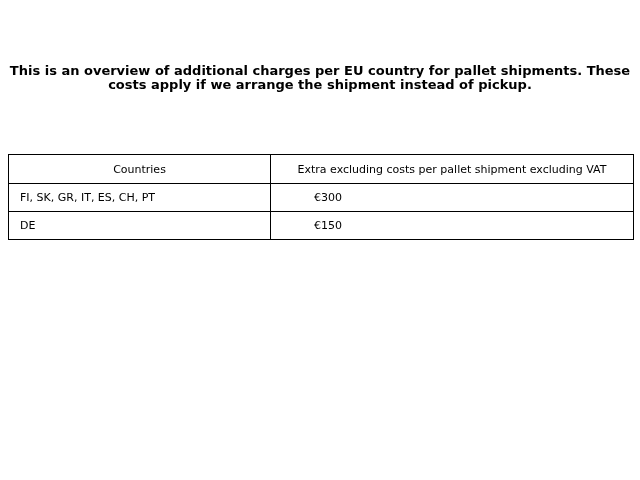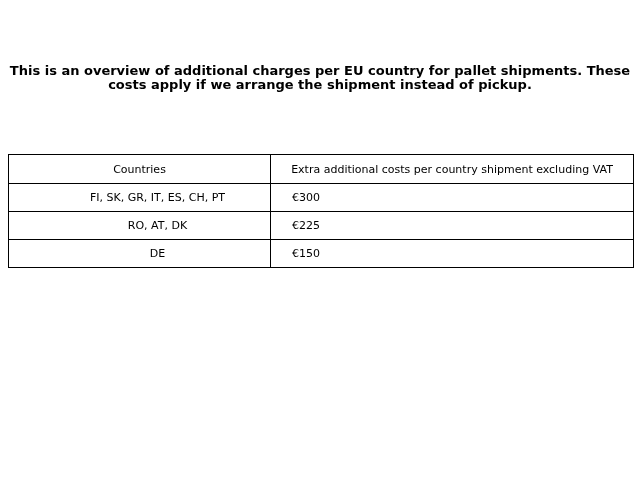--- a/index.html
+++ b/index.html
@@ -36,46 +36,42 @@
       font-size: 11px;
       font-weight: normal;
       color: #000000;
       white-space: nowrap;
       overflow: hidden;
       vertical-align: middle;
       background: #ffffff;
     }
     .charges-table th { height: 29px; text-align: center; padding: 0 6px; }
     .charges-table td { height: 28px; }
-    .charges-table td.countries-cell { text-align: center; padding-left: 36px; }
-    .charges-table td.cost-cell { text-align: left; padding-left: 21px; }
+    .charges-table td.countries-cell { text-align: left; padding-left: 11px; }
+    .charges-table td.cost-cell { text-align: left; padding-left: 43px; }
   </style>
 </head>
 <body>
 
 <div class="caption">This is an overview of additional charges per EU country for pallet shipments. These costs apply if we arrange the shipment instead of pickup.</div>
 
 <table class="charges-table">
   <colgroup>
     <col style="width:262px">
     <col style="width:363px">
   </colgroup>
   <thead>
     <tr>
       <th>Countries</th>
-      <th>Extra additional costs per country shipment excluding VAT</th>
+      <th>Extra excluding costs per pallet shipment excluding VAT</th>
     </tr>
   </thead>
   <tbody>
     <tr>
       <td class="countries-cell">FI, SK, GR, IT, ES, CH, PT</td>
       <td class="cost-cell">€300</td>
-    </tr>
-    <tr>
-      <td class="countries-cell">RO, AT, DK</td>
-      <td class="cost-cell">€225</td>
     </tr>
     <tr>
       <td class="countries-cell">DE</td>
       <td class="cost-cell">€150</td>
     </tr>
   </tbody>
 </table>
 
 </body></html>

